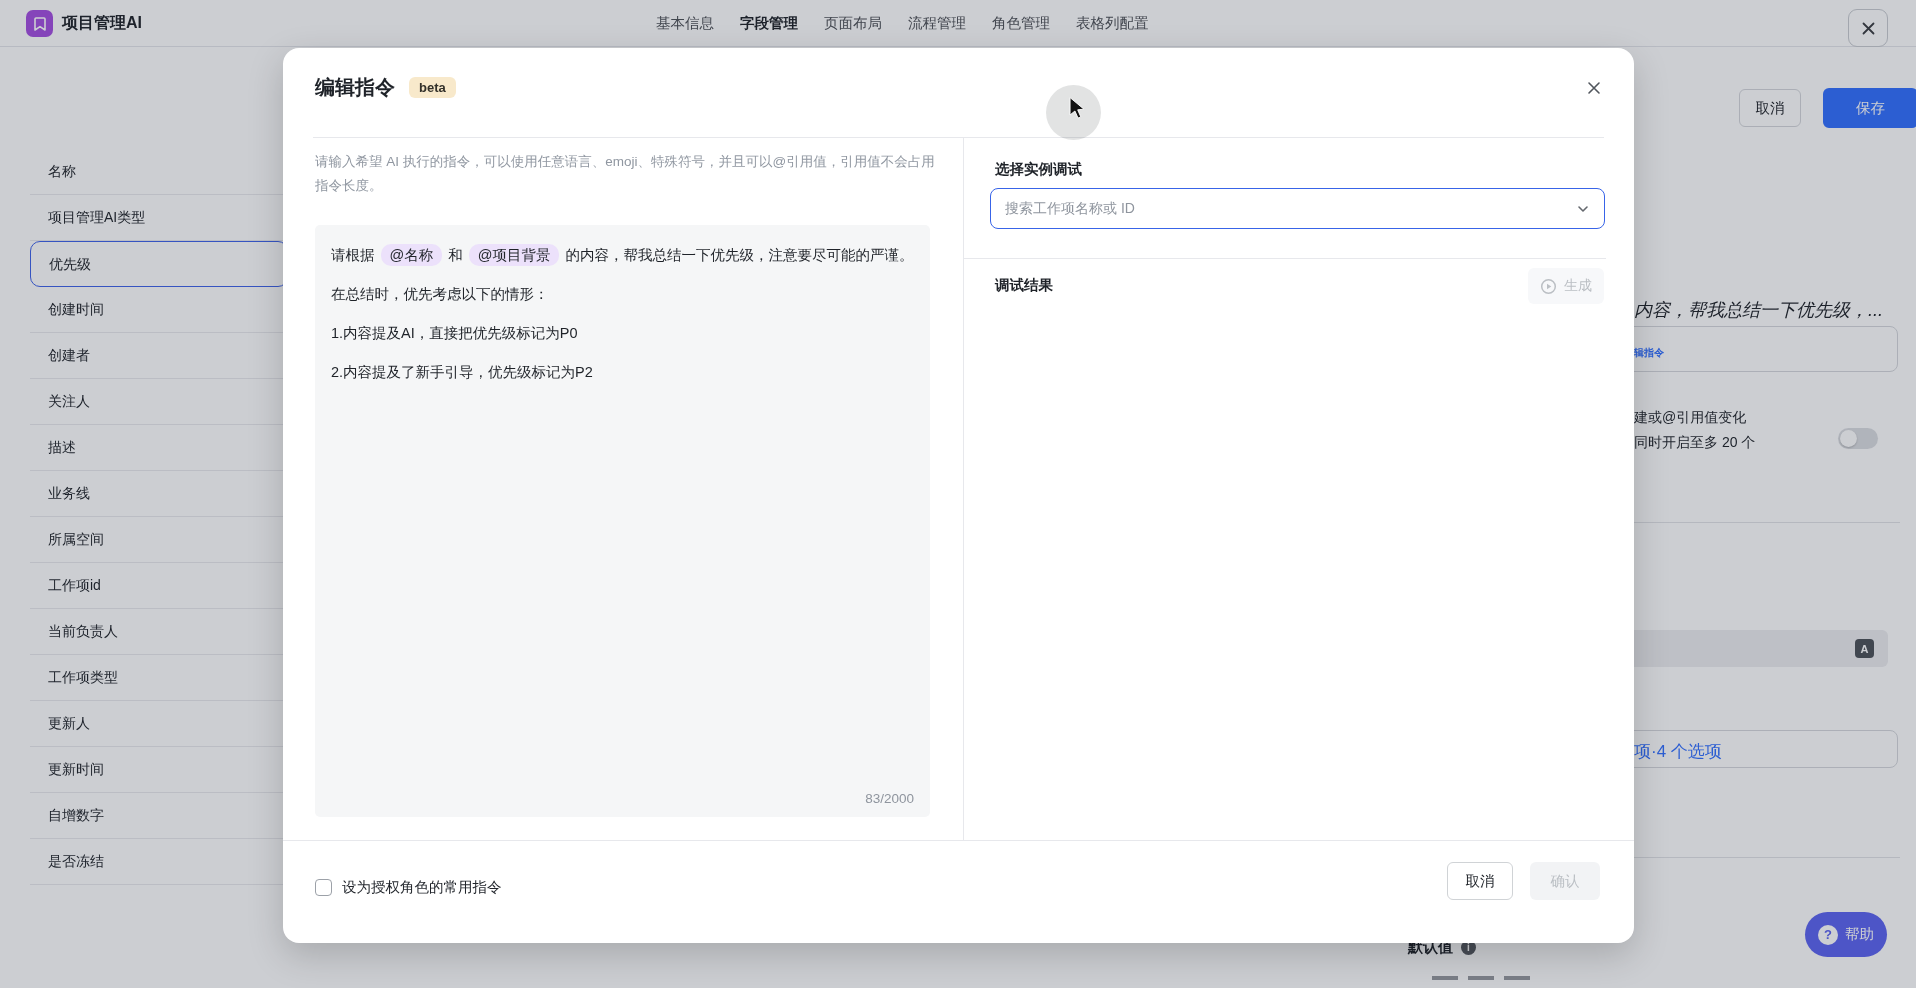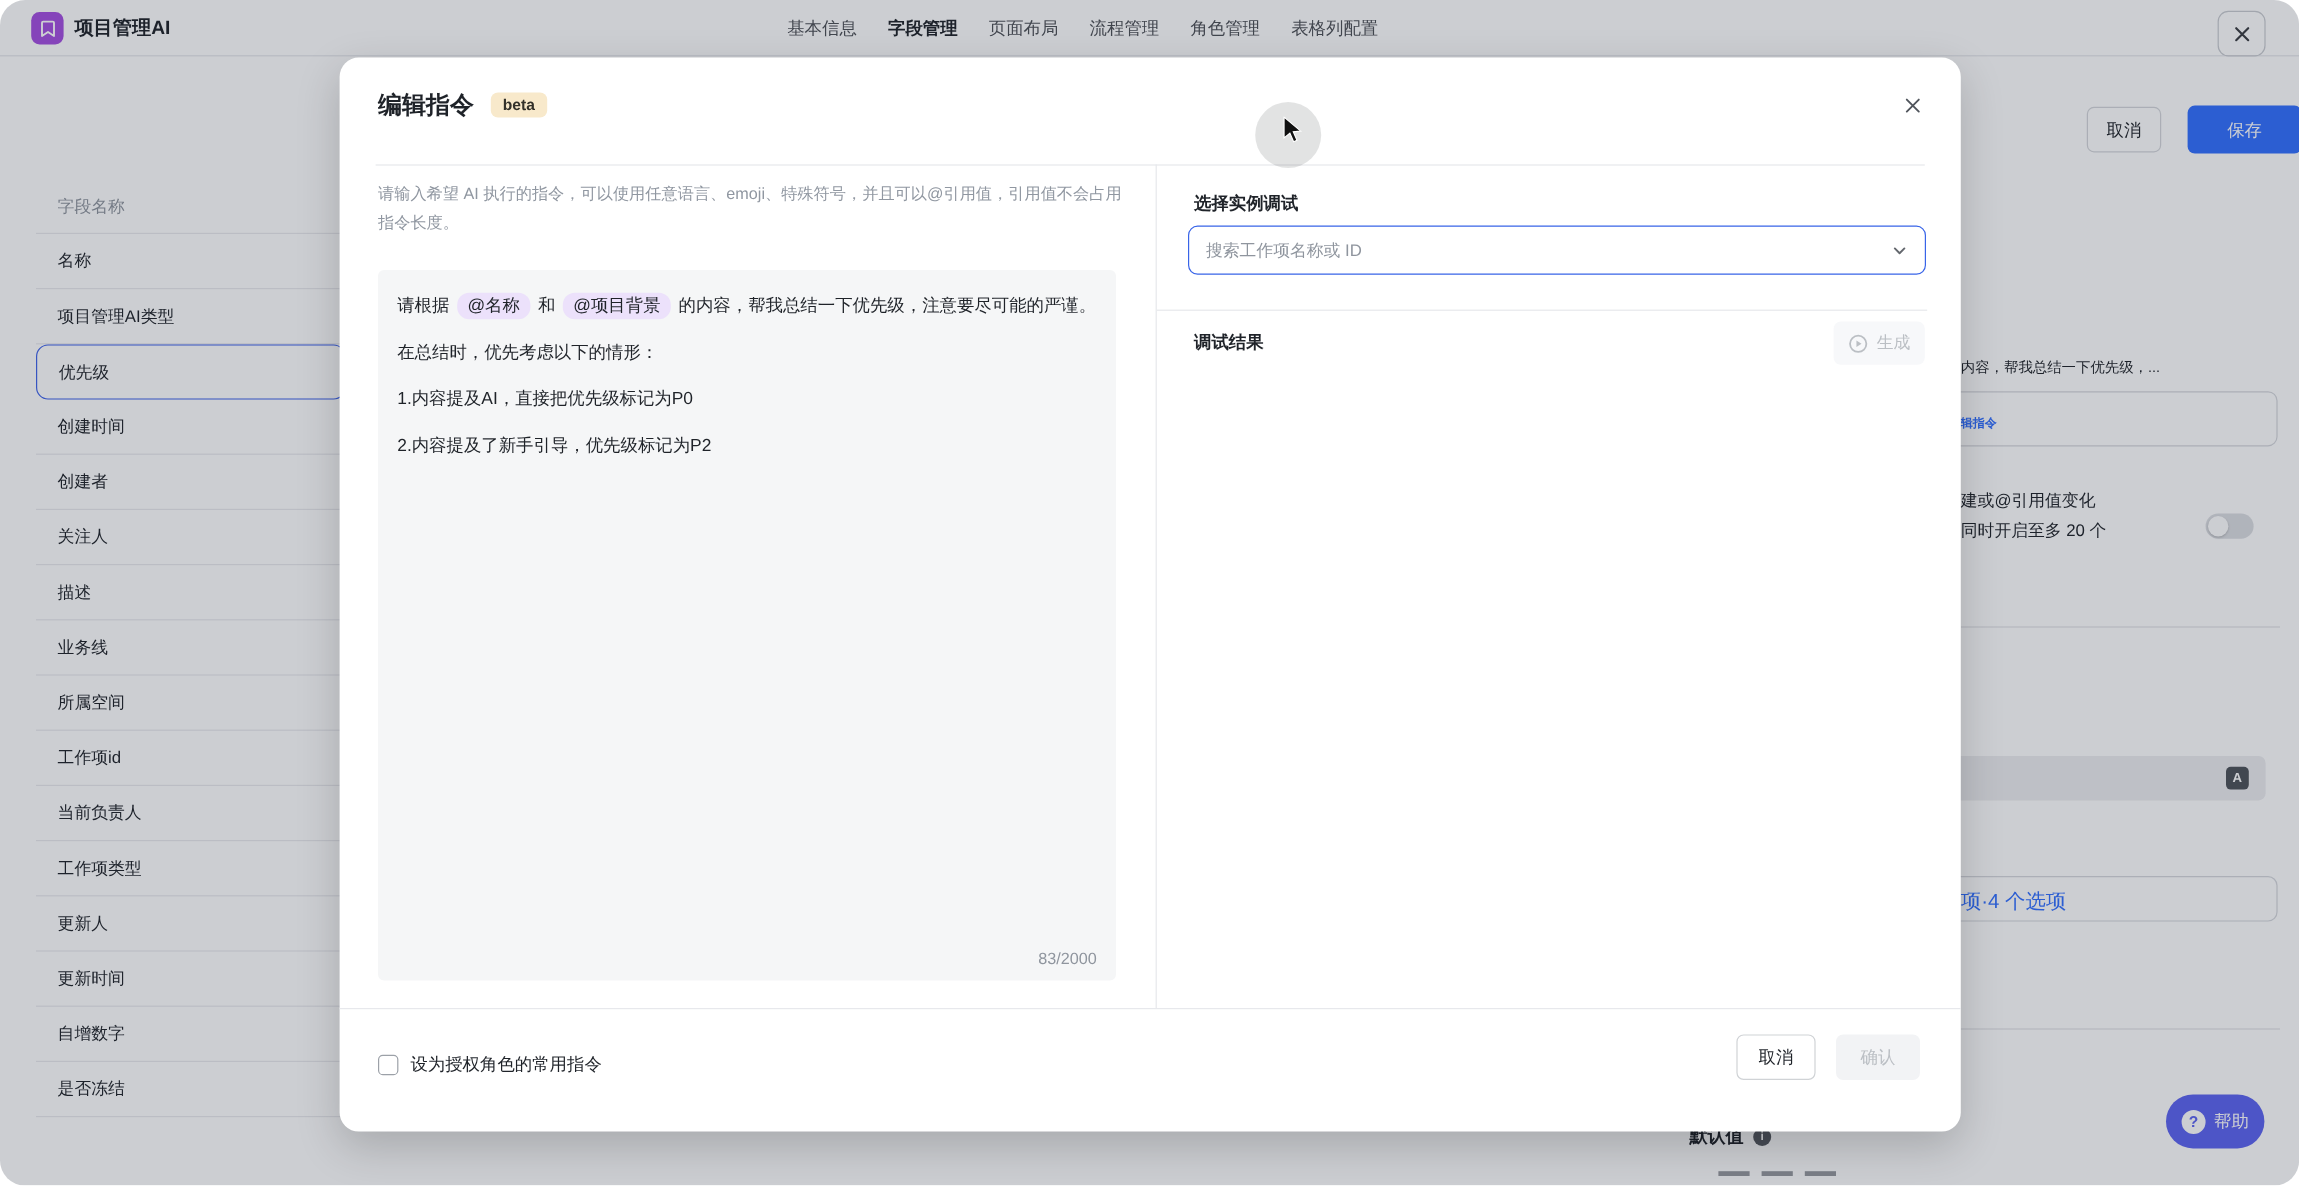--- a/index.html
+++ b/index.html
@@ -1,17 +1,17 @@
 <!DOCTYPE html>
 <html><head>
 <meta charset="utf-8">
 <style>
   * { margin:0; padding:0; box-sizing:border-box; }
   body { font-family:"Liberation Sans","DejaVu Sans",sans-serif; }
-  .screen { position:relative; width:1916px; height:988px; overflow:hidden; background:#fff; color:#1f2329;border-radius:21px; }
+  .screen { position:relative; width:1916px; height:988px; overflow:hidden; background:#fff; color:#1f2329; }
 
   
   .app-header { position:absolute; left:0; top:0; width:1916px; height:47px; background:#fff; border-bottom:1px solid #e5e6eb; }
   .app-brand { position:absolute; left:26px; top:10px; display:flex; align-items:center; gap:9px; }
   .app-logo { width:27px; height:27px; border-radius:7px; background:#a44fe0; display:flex; align-items:center; justify-content:center; }
   .app-title { font-size:16px; font-weight:700; }
   .nav-tabs { position:absolute; left:656px; top:0; height:47px; display:flex; align-items:center; gap:26px; }
   .nav-tab { font-size:14.5px; color:#4e5157; cursor:pointer; white-space:nowrap; }
   .nav-tab.active { color:#1f2329; font-weight:700; }
   .page-close { position:absolute; left:1848px; top:9px; width:40px; height:38px; border:1px solid #c9ccd1; border-radius:9px; display:flex; align-items:center; justify-content:center; background:transparent; }
@@ -20,21 +20,21 @@
   .btn { display:flex; align-items:center; justify-content:center; font-size:14.5px; border-radius:6px; cursor:pointer; white-space:nowrap; }
   .btn-outline-bg { width:62px; height:38px; background:#fff; border:1px solid #d5d7db; color:#1f2329; }
   .btn-primary-bg { width:95px; height:40px; background:#3370ff; color:#fff; }
 
   .sidebar-list { position:absolute; left:30px; top:149px; width:258px; }
   .sb-header { height:46px; line-height:46px; padding-left:18px; font-size:14px; color:#8f959e; border-bottom:1px solid #e9eaee; }
   .sb-item { height:46px; line-height:45px; padding-left:18px; font-size:14px; color:#1f2329; border-bottom:1px solid #e9eaee; cursor:pointer; }
   .sb-item.selected { border:1.5px solid #3f63ea; border-radius:10px; }
 
   
-  .bg-right-text { position:absolute; left:1634px; top:298px; font-size:12px; color:#1f2329; white-space:nowrap; }
+  .bg-right-text { position:absolute; left:1634px; top:298px; font-size:18px; color:#1f2329; white-space:nowrap;font-style:italic; }
   .bg-edit-box { position:absolute; left:1572px; top:326px; width:326px; height:46px; border:1px solid #d6d8dd; border-radius:8px; }
   .bg-edit-link { position:absolute; left:1634px; top:346px; font-size:10px; font-weight:700; color:#3370ff; cursor:pointer; white-space:nowrap; }
   .bg-trigger { position:absolute; left:1634px; top:405px; font-size:14px; line-height:25px; color:#1f2329; white-space:nowrap; }
   .bg-toggle { position:absolute; left:1838px; top:428px; width:40px; height:21px; border-radius:11px; background:#dcdee2; }
   .bg-toggle .knob { position:absolute; left:2px; top:2px; width:17px; height:17px; border-radius:50%; background:#fff; box-shadow:0 1px 2px rgba(0,0,0,.2); }
   .bg-div1 { position:absolute; left:1634px; top:522px; width:266px; height:1px; background:#e2e3e7; }
   .bg-ai-field { position:absolute; left:1606px; top:630px; width:282px; height:37px; background:#ededf0; border-radius:6px; }
   .bg-ai-icon { position:absolute; right:14px; top:9px; width:19px; height:19px; border-radius:4px; background:#4e5259; color:#fff; font-size:11px; font-weight:700; display:flex; align-items:center; justify-content:center; }
   .bg-options-box { position:absolute; left:1572px; top:730px; width:326px; height:38px; border:1px solid #d6d8dd; border-radius:8px; }
   .bg-options-link { position:absolute; left:1634px; top:740px; font-size:17px; color:#3370ff; cursor:pointer; white-space:nowrap; }
@@ -111,21 +111,20 @@
       </svg>
     </div>
   </div>
 
   <div class="topbar-actions">
     <div class="btn btn-outline-bg">取消</div>
     <div class="btn btn-primary-bg">保存</div>
   </div>
 
   <div class="sidebar-list">
-    <div class="sb-header">字段名称</div>
   <div class="sb-item">名称</div>
       <div class="sb-item">项目管理AI类型</div>
       <div class="sb-item selected">优先级</div>
       <div class="sb-item">创建时间</div>
       <div class="sb-item">创建者</div>
       <div class="sb-item">关注人</div>
       <div class="sb-item">描述</div>
       <div class="sb-item">业务线</div>
       <div class="sb-item">所属空间</div>
       <div class="sb-item">工作项id</div>

